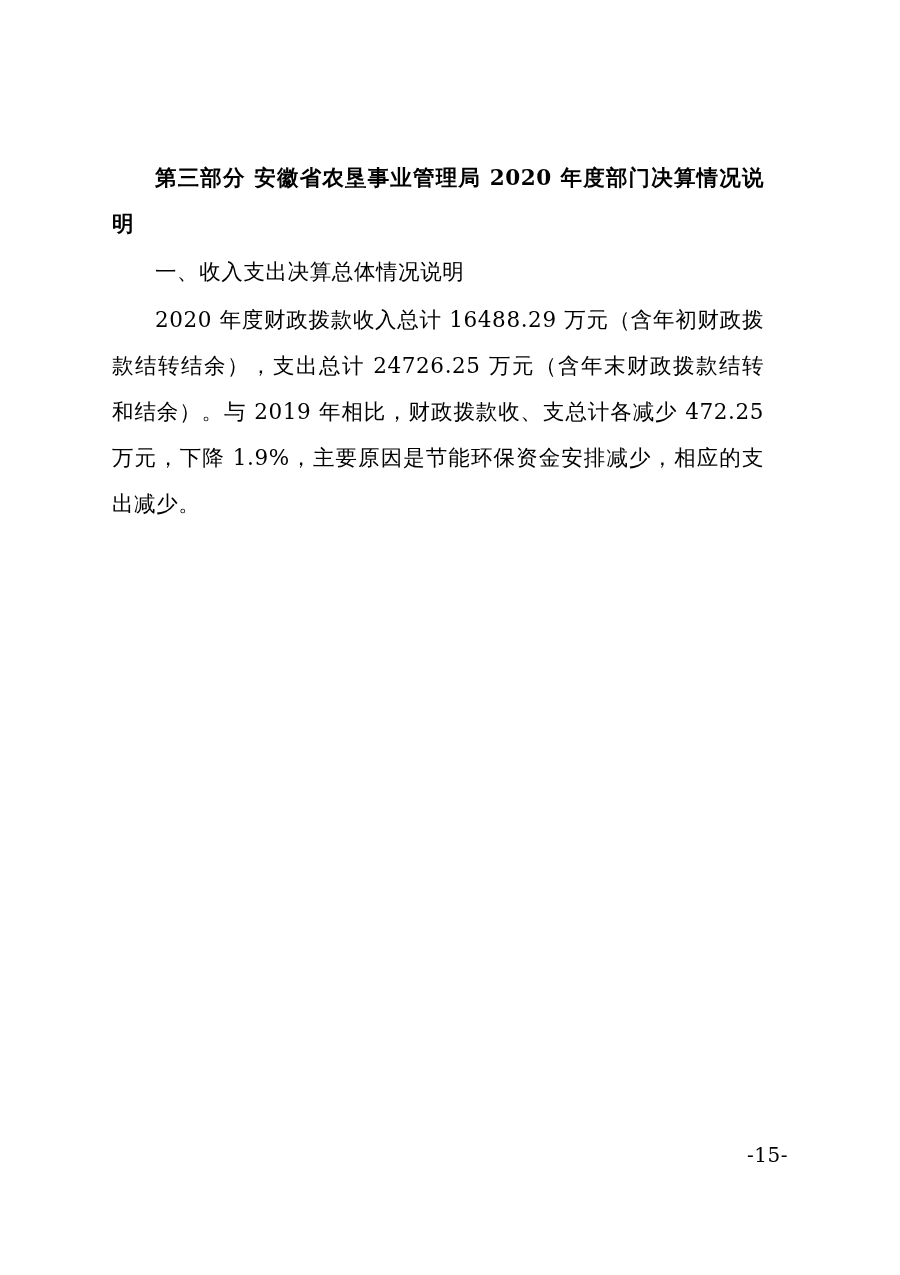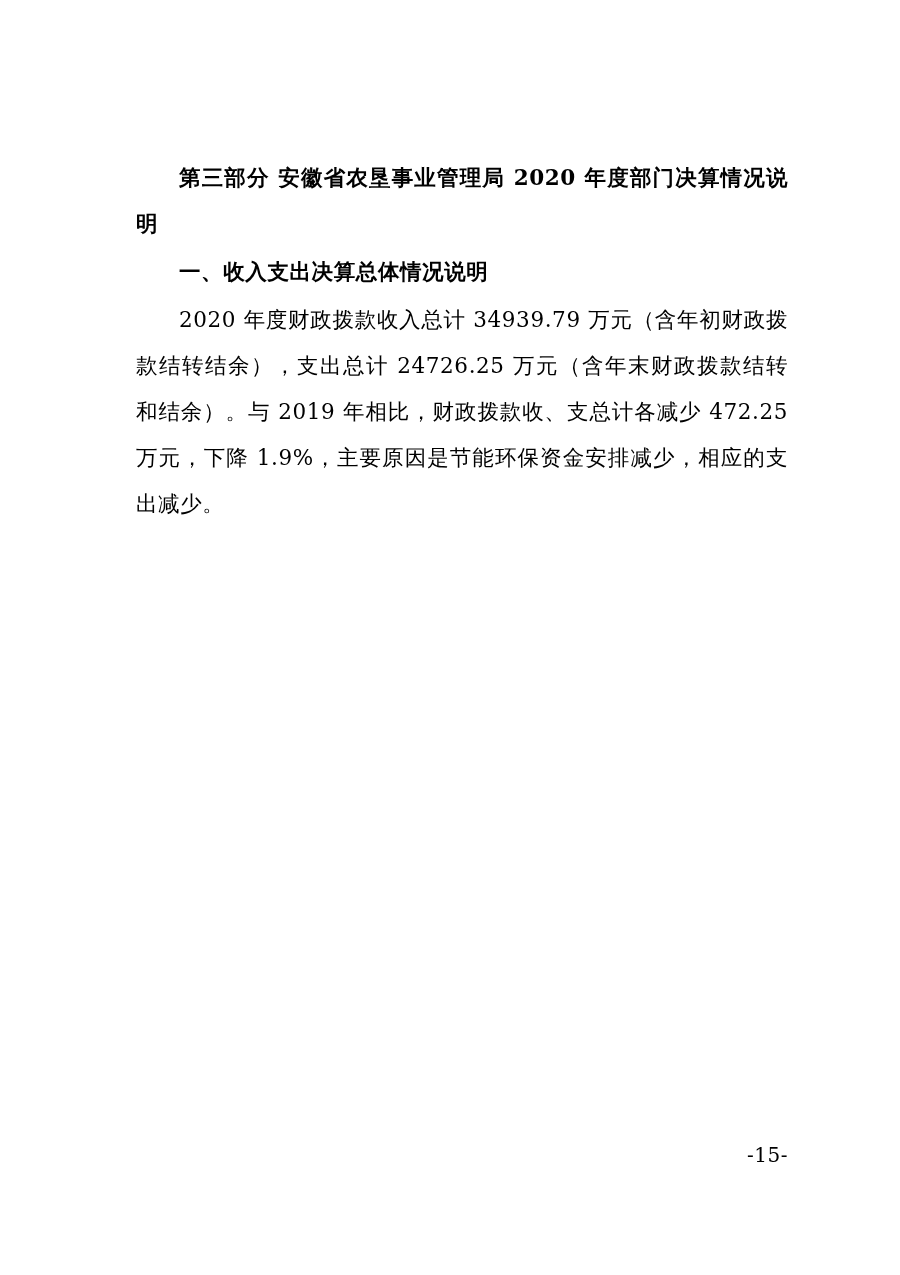--- a/index.html
+++ b/index.html
@@ -12,41 +12,41 @@
     width: 900px;
     height: 1275px;
     background: #ffffff;
     box-sizing: border-box;
     overflow: hidden;
     font-family: "DejaVu Serif", "Liberation Serif", serif;
     color: #000000;
   }
   .content {
     position: absolute;
-    left: 136px;
+    left: 112px;
     top: 155px;
     width: 652px;
   }
   .doc-title,
   .heading,
   .para {
     font-size: 21.5px;
     line-height: 46px;
     text-align: justify;
     text-justify: inter-ideograph;
     letter-spacing: 0.6px;
     margin: 0;
   }
   .doc-title {
     font-weight: bold;
     text-indent: 43px;
     margin-bottom: 2px;
   }
   .heading {
-    font-weight: bold;
+    font-weight: normal;
     text-indent: 43px;
     margin-top: 2px;
   }
   .para {
     text-indent: 43px;
     margin-top: 2px;
   }
   .page-number {
     position: absolute;
     right: 112px;
@@ -61,18 +61,18 @@
 
 <div class="page">
   <div class="content">
 
     <p class="doc-title">第三部分  安徽省农垦事业管理局 2020 年度部门决算情况说明</p>
 
     <p class="heading">一、收入支出决算总体情况说明</p>
 
 
 
-    <p class="para">2020 年度财政拨款收入总计 34939.79 万元（含年初财政拨款结转结余），支出总计 24726.25 万元（含年末财政拨款结转和结余）。与 2019 年相比，财政拨款收、支总计各减少 472.25 万元，下降 1.9%，主要原因是节能环保资金安排减少，相应的支出减少。</p>
+    <p class="para">2020 年度财政拨款收入总计 16488.29 万元（含年初财政拨款结转结余），支出总计 24726.25 万元（含年末财政拨款结转和结余）。与 2019 年相比，财政拨款收、支总计各减少 472.25 万元，下降 1.9%，主要原因是节能环保资金安排减少，相应的支出减少。</p>
 
   </div>
 
   <div class="page-number">-15-</div>
 </div>
 
 </body></html>

